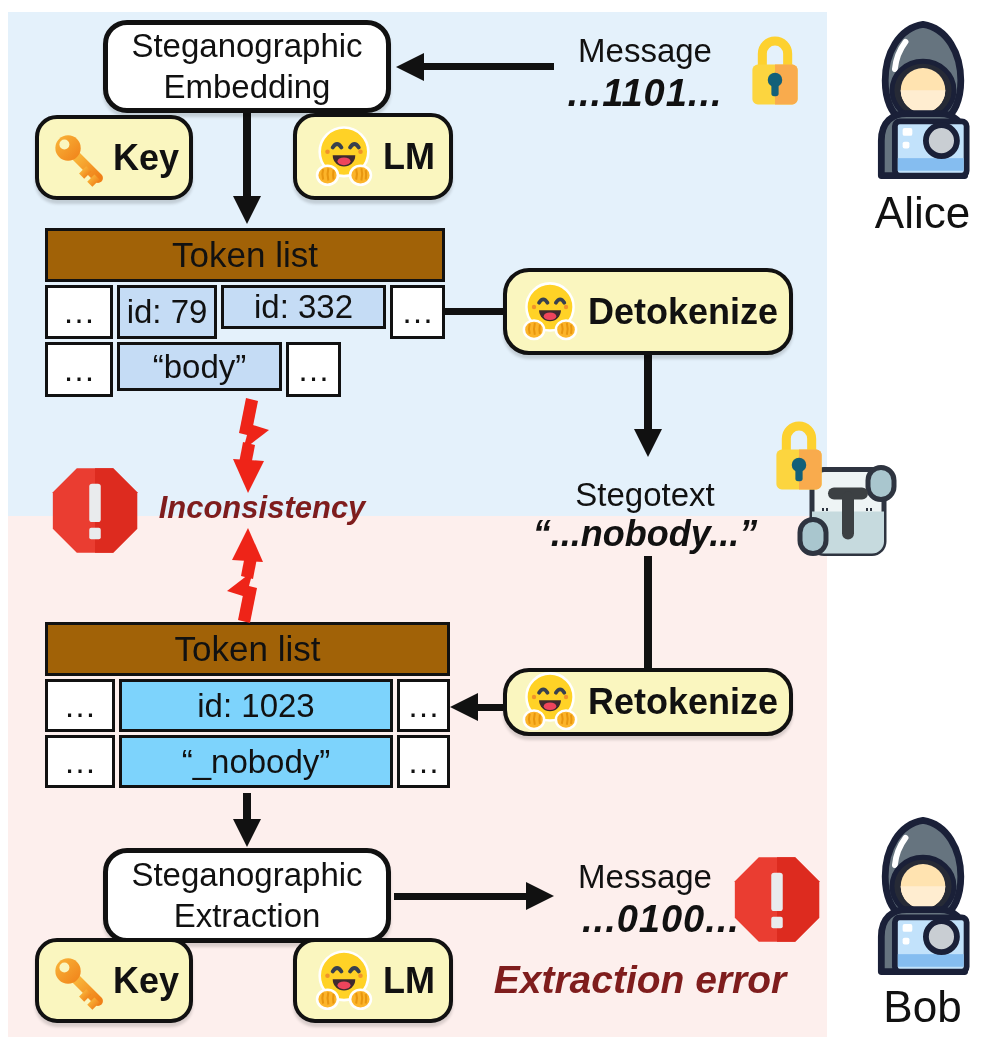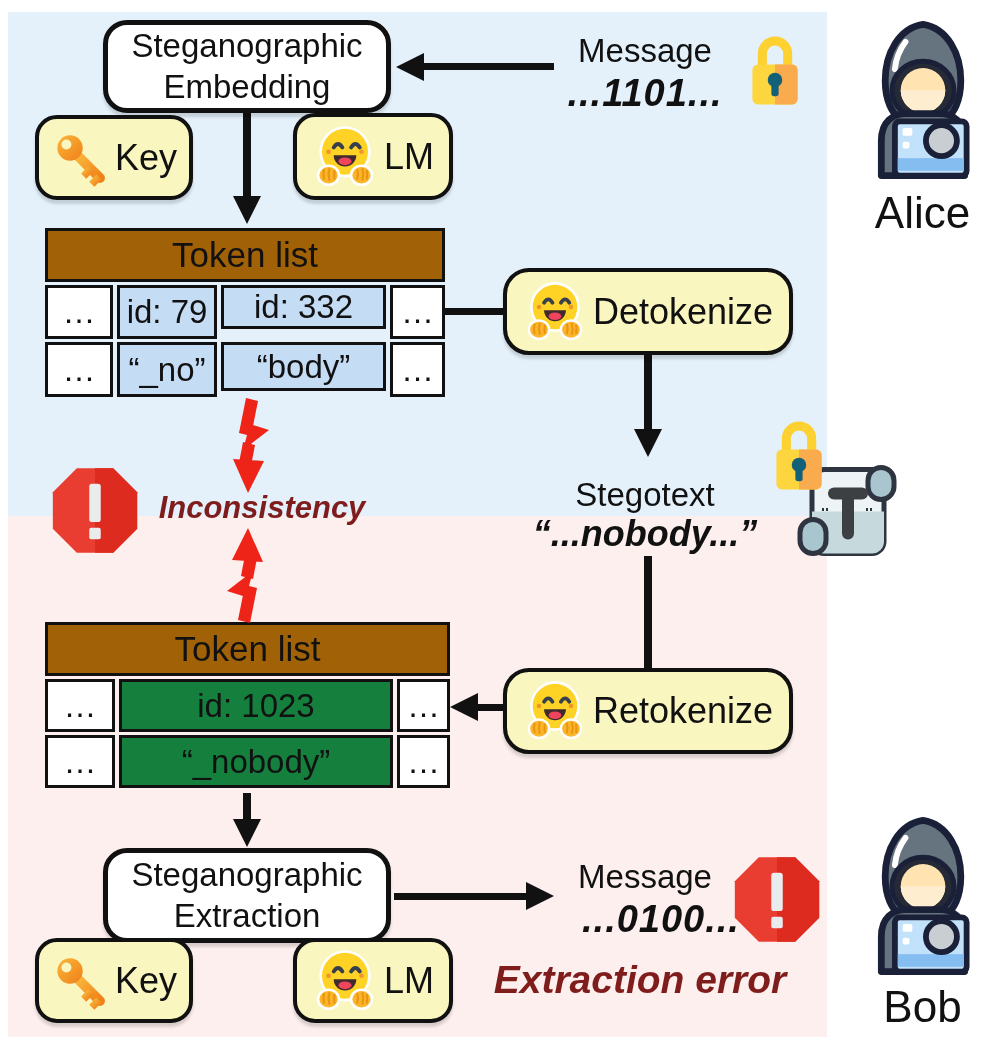--- a/index.html
+++ b/index.html
@@ -10,40 +10,40 @@
   .panel{position:absolute;}
   .wbox{
     position:absolute;background:#ffffff;border:5px solid #111;border-radius:24px;
     display:flex;flex-direction:column;align-items:center;justify-content:center;
     font-size:33px;line-height:1.22;text-align:center;box-shadow:0 4px 3px rgba(0,0,0,0.15);
     box-sizing:border-box;z-index:4;
   }
   .ybox{
     position:absolute;background:#faf6bf;border:4px solid #111;border-radius:22px;
     display:flex;align-items:center;justify-content:center;gap:6px;
-    font-size:36px;font-weight:normal;box-shadow:0 4px 3px rgba(0,0,0,0.15);
+    font-size:36px;font-weight:bold;box-shadow:0 4px 3px rgba(0,0,0,0.15);
     box-sizing:border-box;z-index:5;
   }
   .hline,.vline{position:absolute;background:#111;z-index:2;}
   .tri{position:absolute;width:0;height:0;z-index:2;}
   .tri-left{border-top:14px solid transparent;border-bottom:14px solid transparent;border-right:28px solid #111;}
   .tri-right{border-top:14px solid transparent;border-bottom:14px solid transparent;border-left:28px solid #111;}
   .tri-down{border-left:14px solid transparent;border-right:14px solid transparent;border-top:28px solid #111;}
   .tbl{position:absolute;z-index:4;}
   .tbl-header{
     background:#a16207;border:3px solid #111;box-sizing:border-box;
     display:flex;align-items:center;justify-content:center;font-size:35px;
   }
   .tbl-row{display:flex;gap:4px;margin-top:3px;}
   .cell{
     border:3px solid #111;box-sizing:border-box;background:#fff;
     display:flex;align-items:center;justify-content:center;font-size:33px;
   }
   .c-blue{background:#c5dcf5;}
-  .c-pink{background:#15803d;}
+  .c-pink{background:#7dd3fc;}
   .lbl{position:absolute;text-align:center;z-index:4;}
   .msg-word{font-size:33px;}
   .msg-bits{font-size:38px;font-weight:bold;font-style:italic;letter-spacing:1px;}
   .red-note{color:#7f1d1d;font-weight:bold;font-style:italic;}
   .actor-name{font-size:44px;}
   .icon{position:absolute;z-index:6;}
 </style>
 </head>
 <body>
 
@@ -126,21 +126,20 @@
   <div class="tbl" style="left:45px;top:228px;width:400px;">
     <div class="tbl-header" style="width:400px;height:54px;">Token list</div>
     <div class="tbl-row">
       <div class="cell" style="width:68px;height:54px;">…</div>
       <div class="cell c-blue" style="width:100px;height:54px;">id: 79</div>
       <div class="cell c-blue" style="width:165px;height:44px;">id: 332</div>
       <div class="cell" style="width:55px;height:54px;">…</div>
     </div>
     <div class="tbl-row">
       <div class="cell" style="width:68px;height:55px;">…</div>
-      <div class="cell c-blue" style="width:100px;height:55px;">“_no”</div>
       <div class="cell c-blue" style="width:165px;height:49px;">“body”</div>
       <div class="cell" style="width:55px;height:55px;">…</div>
     </div>
   </div>
 
   <div class="hline" style="left:443px;top:308px;width:62px;height:7px;"></div>
 
   <div class="ybox" style="left:503px;top:268px;width:290px;height:87px;border-radius:26px;">
     <svg width="64" height="64" viewBox="0 0 76 76">
       <circle cx="38" cy="32" r="28" fill="#ffd226" stroke="#ffffff" stroke-width="3"></circle>
@@ -201,21 +200,21 @@
   <svg class="icon" style="left:770px;top:417px;z-index:3;" width="58" height="76" viewBox="0 0 64 84">
     <path d="M18,38 V24 a14,14 0 0 1 28,0 V38" fill="none" stroke="#fdd12f" stroke-width="10"></path>
     <rect x="7" y="36" width="50" height="44" rx="6" fill="#fcd53f"></rect>
     <path d="M32,36 h19 a6,6 0 0 1 6,6 v32 a6,6 0 0 1 -6,6 h-19 z" fill="#f9ab4d"></path>
     <circle cx="32" cy="53" r="8" fill="#136079"></circle>
     <rect x="28" y="55" width="8" height="16" rx="3" fill="#136079"></rect>
   </svg>
 
   <div class="vline" style="left:644px;top:556px;width:8px;height:112px;"></div>
 
-  <div class="ybox" style="left:503px;top:668px;width:290px;height:86px;border-radius:26px;">
+  <div class="ybox" style="left:503px;top:668px;width:290px;height:68px;border-radius:26px;">
     <svg width="64" height="64" viewBox="0 0 76 76">
       <circle cx="38" cy="32" r="28" fill="#ffd226" stroke="#ffffff" stroke-width="3"></circle>
       <path d="M25,27 q5,-8 10,0" fill="none" stroke="#38404e" stroke-width="4.5" stroke-linecap="round"></path>
       <path d="M45,27 q5,-8 10,0" fill="none" stroke="#38404e" stroke-width="4.5" stroke-linecap="round"></path>
       <circle cx="19" cy="32" r="2.6" fill="#f0932a"></circle>
         <circle cx="57" cy="32" r="2.6" fill="#f0932a"></circle>
       <path d="M25,36 A13,13 0 0 0 51,36 Z" fill="#3f2a2e"></path>
       <ellipse cx="38" cy="43" rx="7.5" ry="4.5" fill="#ee445c"></ellipse>
       <ellipse cx="19" cy="59" rx="12" ry="11" fill="#fcb42a" stroke="#ffffff" stroke-width="3"></ellipse>
       <ellipse cx="57" cy="59" rx="12" ry="11" fill="#fcb42a" stroke="#ffffff" stroke-width="3"></ellipse>

